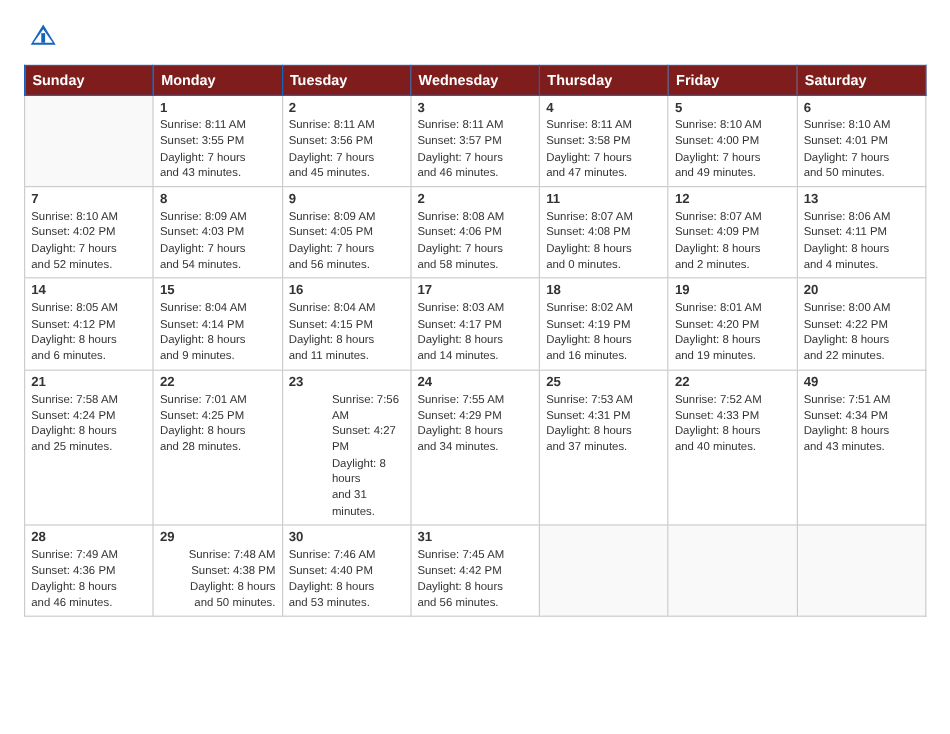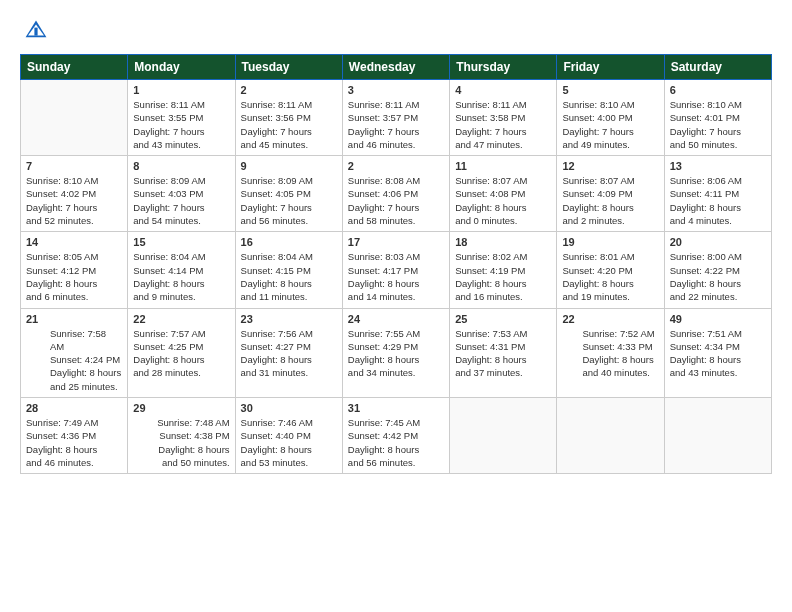--- a/index.html
+++ b/index.html
@@ -56,21 +56,21 @@
     .cal-subtitle {
       font-size: 15px;
       color: #333;
     }
     table {
       width: 100%;
       border-collapse: collapse;
       font-size: 10.5px;
     }
     thead tr th {
-      background-color: #14532d;
+      background-color: #7f1d1d;
       color: #fff;
       text-align: left;
       padding: 5px 6px;
       font-size: 12px;
       font-weight: bold;
       border: 1px solid #1565c0;
     }
     tbody tr td {
       border: 1px solid #ccc;
       vertical-align: top;
@@ -273,56 +273,56 @@
             <span class="day-num">20</span>
             <div class="day-info" style="white-space: pre-line;">Sunrise: 8:00 AM
 Sunset: 4:22 PM
 Daylight: 8 hours
 and 22 minutes.</div>
           </td>
         </tr>
         <tr>
           <td>
             <span class="day-num">21</span>
-            <div class="day-info" style="white-space: pre-line; margin-left: 24px;">Sunrise: 7:58 AM
+            <div class="day-info" style="white-space: pre-line;">Sunrise: 7:58 AM
 Sunset: 4:24 PM
 Daylight: 8 hours
 and 25 minutes.</div>
           </td>
           <td>
             <span class="day-num">22</span>
-            <div class="day-info" style="white-space: pre-line;">Sunrise: 7:57 AM
+            <div class="day-info" style="white-space: pre-line;">Sunrise: 7:01 AM
 Sunset: 4:25 PM
 Daylight: 8 hours
 and 28 minutes.</div>
           </td>
           <td>
             <span class="day-num">23</span>
-            <div class="day-info" style="white-space: pre-line;">Sunrise: 7:56 AM
+            <div class="day-info" style="white-space: pre-line; margin-left: 36px;">Sunrise: 7:56 AM
 Sunset: 4:27 PM
 Daylight: 8 hours
 and 31 minutes.</div>
           </td>
           <td>
             <span class="day-num">24</span>
             <div class="day-info" style="white-space: pre-line;">Sunrise: 7:55 AM
 Sunset: 4:29 PM
 Daylight: 8 hours
 and 34 minutes.</div>
           </td>
           <td>
             <span class="day-num">25</span>
             <div class="day-info" style="white-space: pre-line;">Sunrise: 7:53 AM
 Sunset: 4:31 PM
 Daylight: 8 hours
 and 37 minutes.</div>
           </td>
           <td>
             <span class="day-num">22</span>
-            <div class="day-info" style="white-space: pre-line; margin-left: 20px;">Sunrise: 7:52 AM
+            <div class="day-info" style="white-space: pre-line;">Sunrise: 7:52 AM
 Sunset: 4:33 PM
 Daylight: 8 hours
 and 40 minutes.</div>
           </td>
           <td>
             <span class="day-num">49</span>
             <div class="day-info" style="white-space: pre-line;">Sunrise: 7:51 AM
 Sunset: 4:34 PM
 Daylight: 8 hours
 and 43 minutes.</div>

